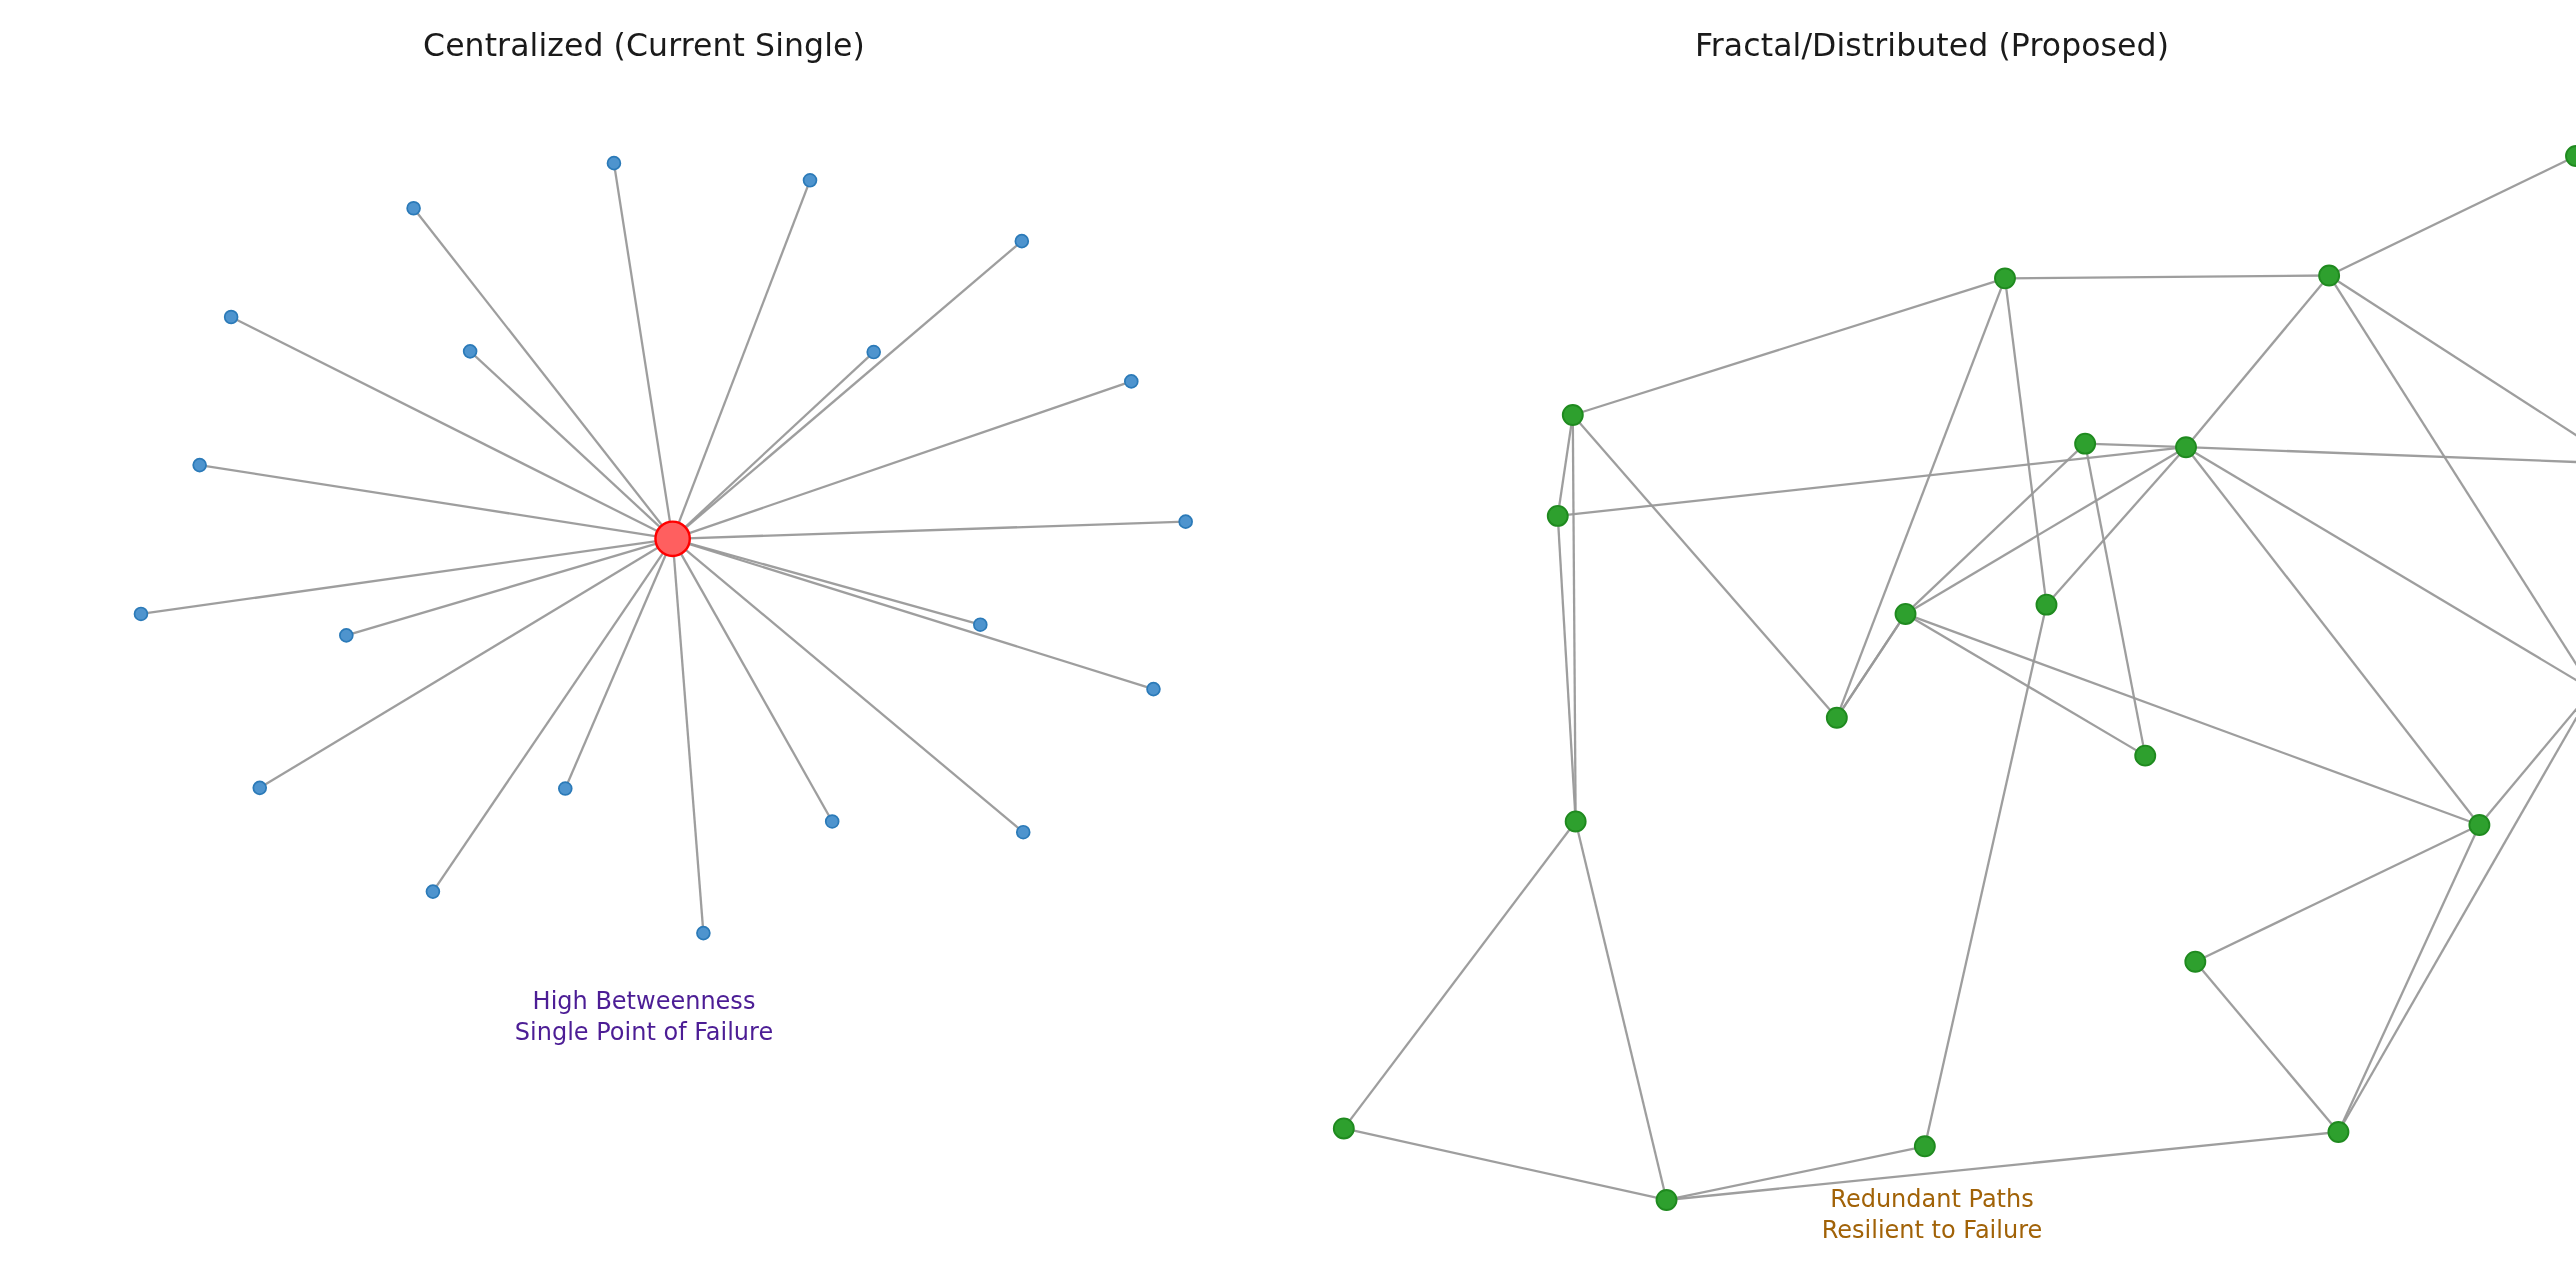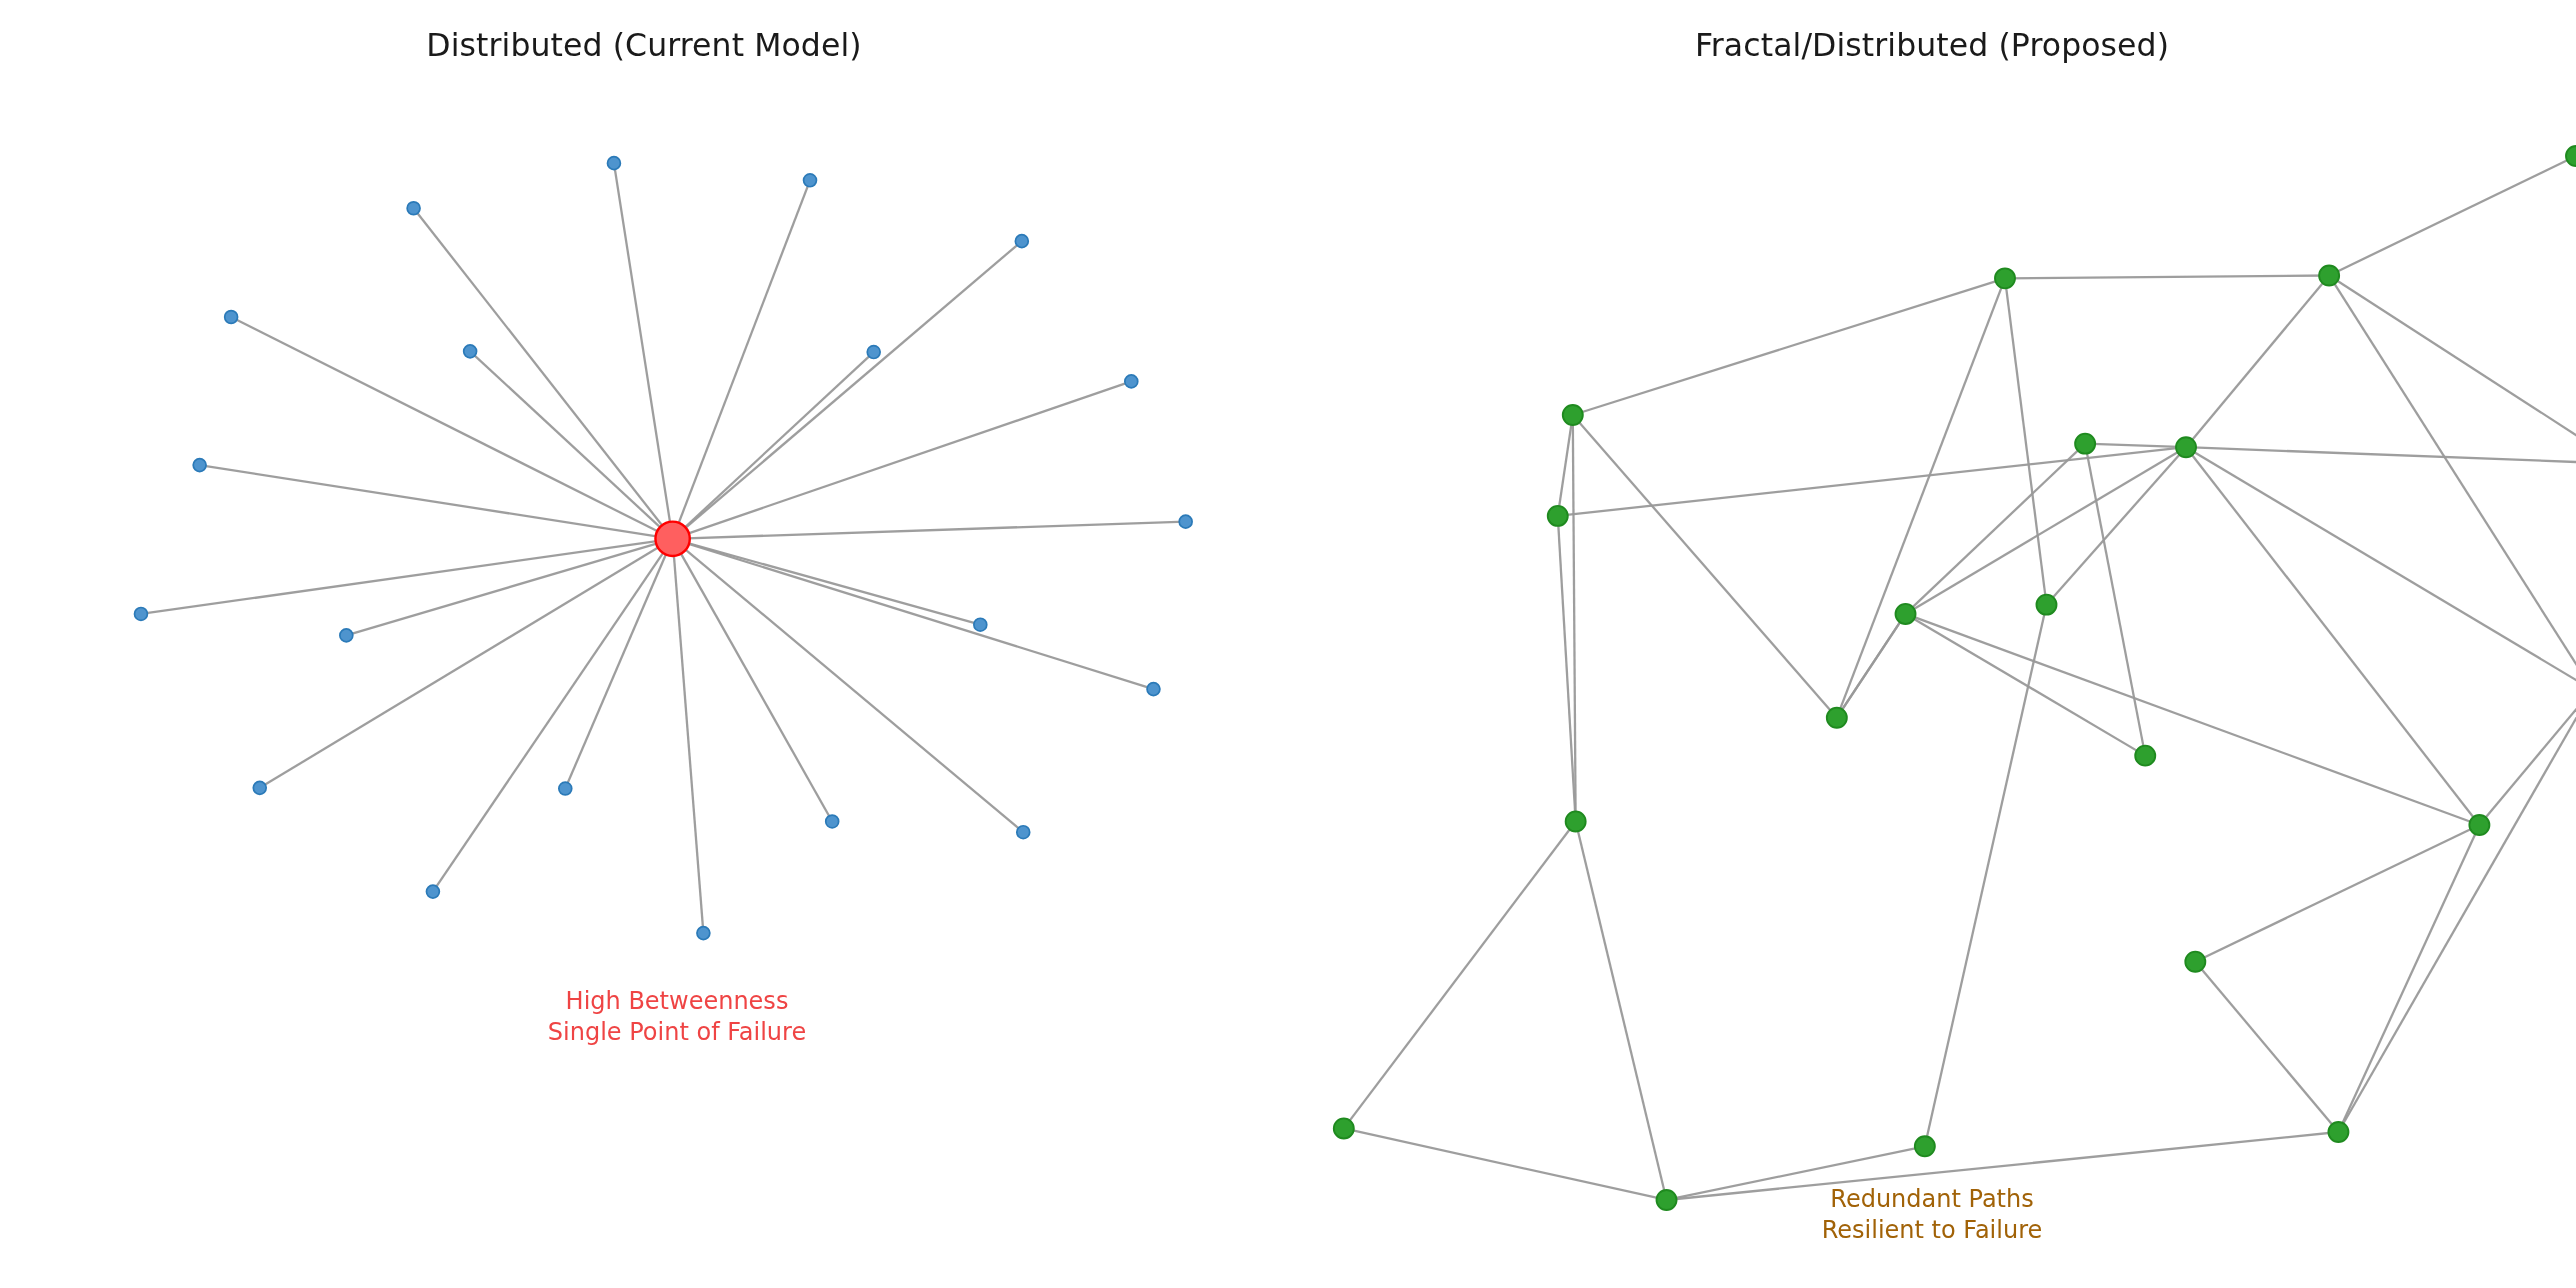--- a/index.html
+++ b/index.html
@@ -13,35 +13,35 @@
     text-align:center;font-size:31.5px;color:#1a1a1a;
     font-family:"DejaVu Sans",sans-serif;font-weight:400;
     letter-spacing:0.1px;white-space:nowrap;
   }
   .graph-svg{position:absolute;top:0;left:0;width:1288px;height:1288px;display:block;}
   .annotation{
     position:absolute;width:100%;text-align:center;
     font-size:24px;line-height:1.28;
     font-family:"DejaVu Sans",sans-serif;white-space:pre-line;
   }
-  #annotation-left{left:0;top:986px;color:#ef4444;padding-left:33px;}
+  #annotation-left{left:0;top:986px;color:#4c1d95;}
   #annotation-right{left:0;top:1184px;color:#a16207;}
   .edge{stroke:#999999;stroke-width:3.2;fill:none;stroke-opacity:.95;}
   .node-blue{fill:#4e94ce;stroke:#2b7ab8;stroke-width:2.4;}
   .node-green{fill:#2ea02e;stroke:#1f8a1f;stroke-width:2.6;}
   .node-hub{fill:#ff5f5f;stroke:#ff0000;stroke-width:3.4;}
   .hub-spoke{stroke:#ff3b3b;stroke-width:1.3;stroke-opacity:.55;}
 </style>
 </head>
 <body>
 
 <div id="root">
 
   <div class="panel" id="panel-left">
-    <div class="panel-title">Distributed (Current Model)</div>
+    <div class="panel-title">Centralized (Current Single)</div>
 
     <svg class="graph-svg" id="svg-left" viewBox="0 0 1800 1800" xmlns="http://www.w3.org/2000/svg">
       <g id="left-edges">
           <line x1="940" y1="753" x2="858" y2="228" class="edge"></line>
           <line x1="940" y1="753" x2="1132" y2="252" class="edge"></line>
           <line x1="940" y1="753" x2="578" y2="291" class="edge"></line>
           <line x1="940" y1="753" x2="1428" y2="337" class="edge"></line>
           <line x1="940" y1="753" x2="323" y2="443" class="edge"></line>
           <line x1="940" y1="753" x2="657" y2="491" class="edge"></line>
           <line x1="940" y1="753" x2="1221" y2="492" class="edge"></line>

